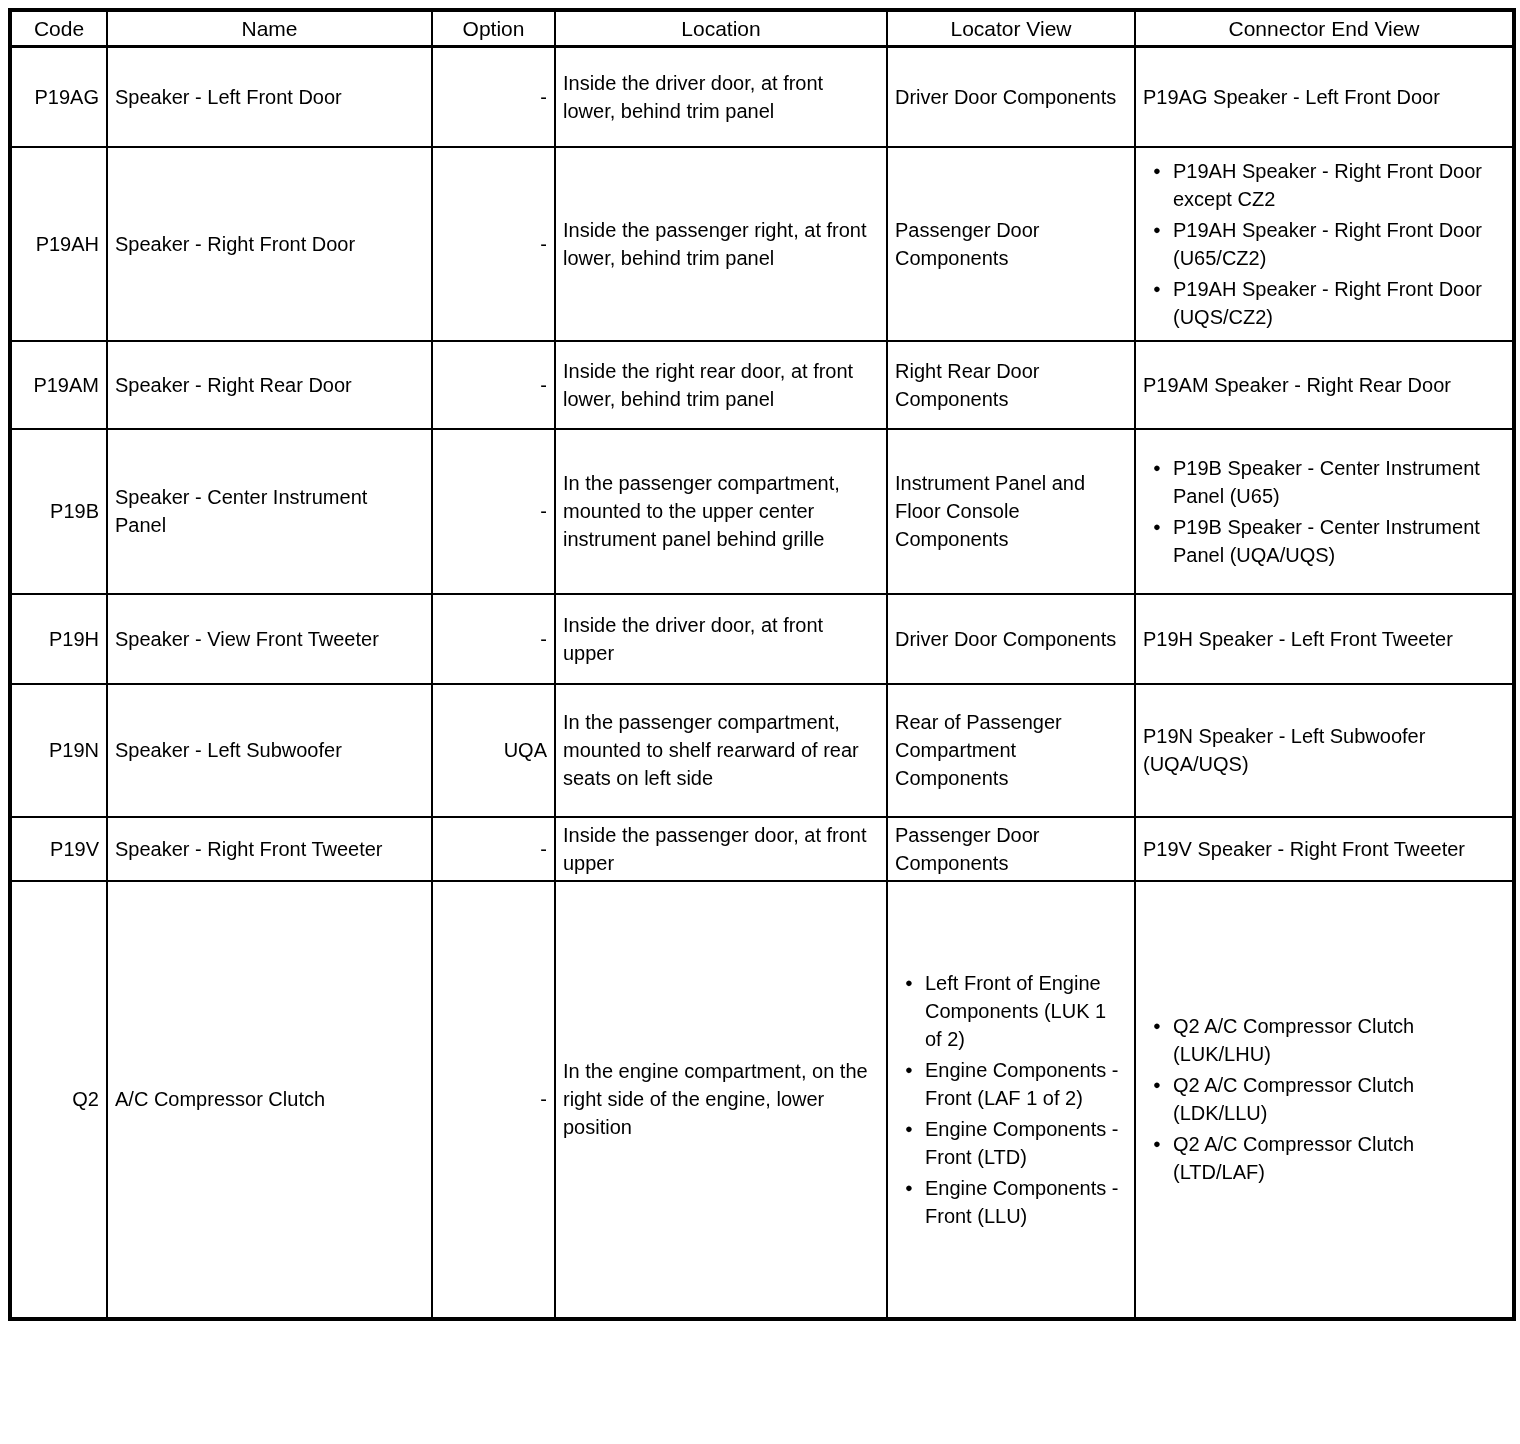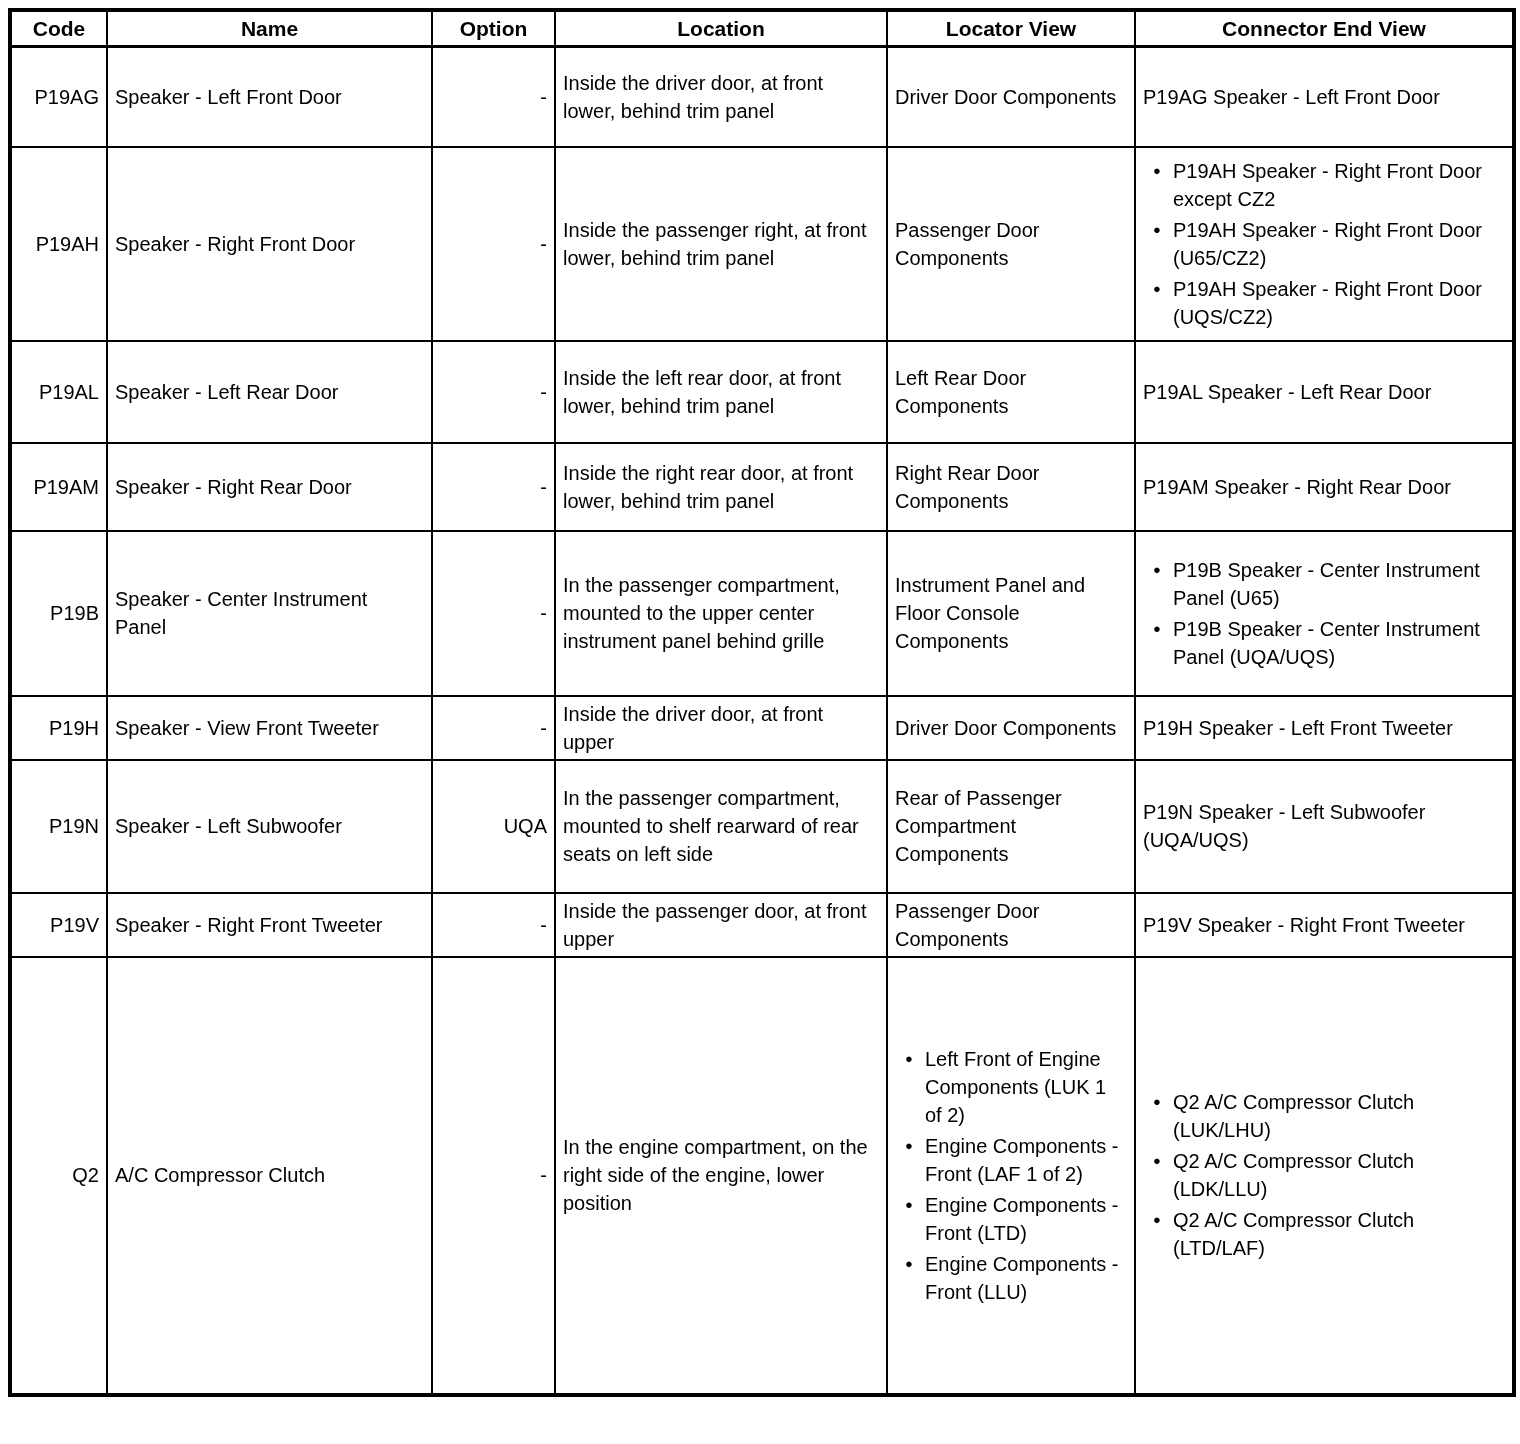--- a/index.html
+++ b/index.html
@@ -25,40 +25,40 @@
   th, td {
     border: 2px solid #000;
     padding: 3px 7px;
     vertical-align: middle;
     font-size: 20px;
     line-height: 1.4;
     overflow: hidden;
     word-wrap: break-word;
   }
   thead th {
-    font-weight: bold;
+    font-weight: normal;
     text-align: center;
     font-size: 21px;
     height: 36px;
     border-bottom: 3px solid #000;
     padding: 2px 4px;
   }
   td.col-code, td.col-option {
     text-align: right;
   }
   td.col-name, td.col-location, td.col-locator, td.col-connector {
     text-align: left;
   }
   
   tr.r0 { height: 100px; }
   tr.r1 { height: 194px; }
   tr.r2 { height: 102px; }
   tr.r3 { height: 88px; }
   tr.r4 { height: 165px; }
-  tr.r5 { height: 64px;  }
+  tr.r5 { height: 90px;  }
   tr.r6 { height: 133px; }
   tr.r7 { height: 56px;  }
   tr.r8 { height: 438px; }
 
   .bullet-list {
     display: flex;
     flex-direction: column;
     gap: 3px;
     padding: 2px 0;
   }
@@ -128,28 +128,20 @@
               <span class="bullet-text">P19AH Speaker - Right Front Door (U65/CZ2)</span>
             </div>
             <div class="bullet-item">
               <span class="bullet">●</span>
               <span class="bullet-text">P19AH Speaker - Right Front Door (UQS/CZ2)</span>
             </div>
           </div>
         </td>
       </tr>
 
-      <tr class="r2">
-        <td class="col-code">P19AL</td>
-        <td class="col-name">Speaker - Left Rear Door</td>
-        <td class="col-option">-</td>
-        <td class="col-location">Inside the left rear door, at front lower, behind trim panel</td>
-        <td class="col-locator">Left Rear Door Components</td>
-        <td class="col-connector">P19AL Speaker - Left Rear Door</td>
-      </tr>
 
       <tr class="r3">
         <td class="col-code">P19AM</td>
         <td class="col-name">Speaker - Right Rear Door</td>
         <td class="col-option">-</td>
         <td class="col-location">Inside the right rear door, at front lower, behind trim panel</td>
         <td class="col-locator">Right Rear Door Components</td>
         <td class="col-connector">P19AM Speaker - Right Rear Door</td>
       </tr>
 

